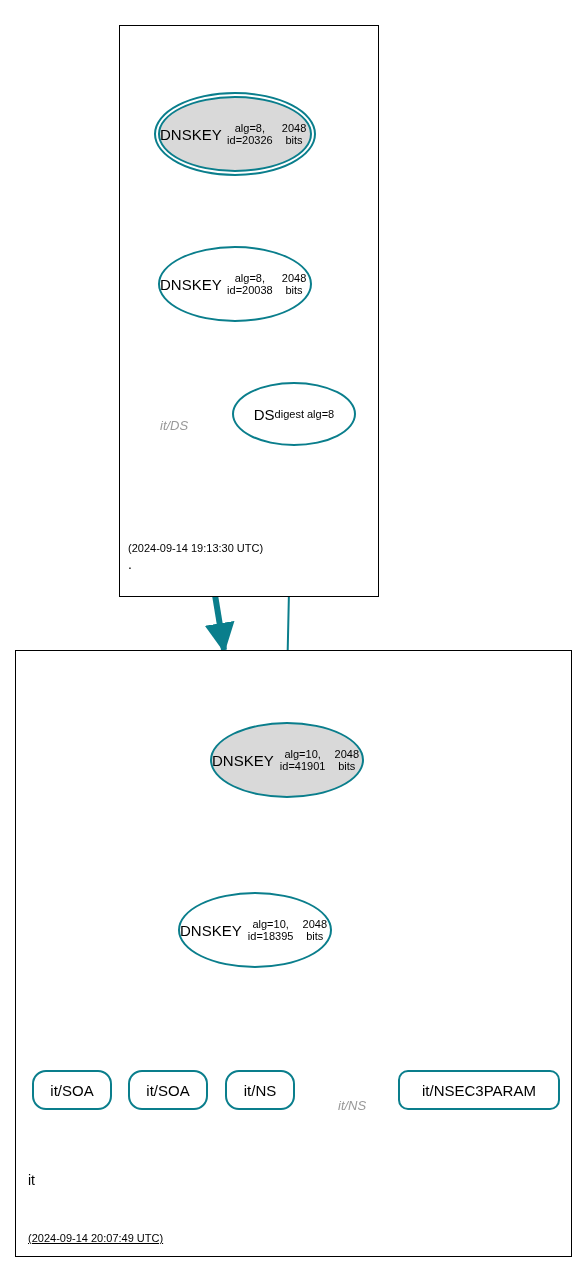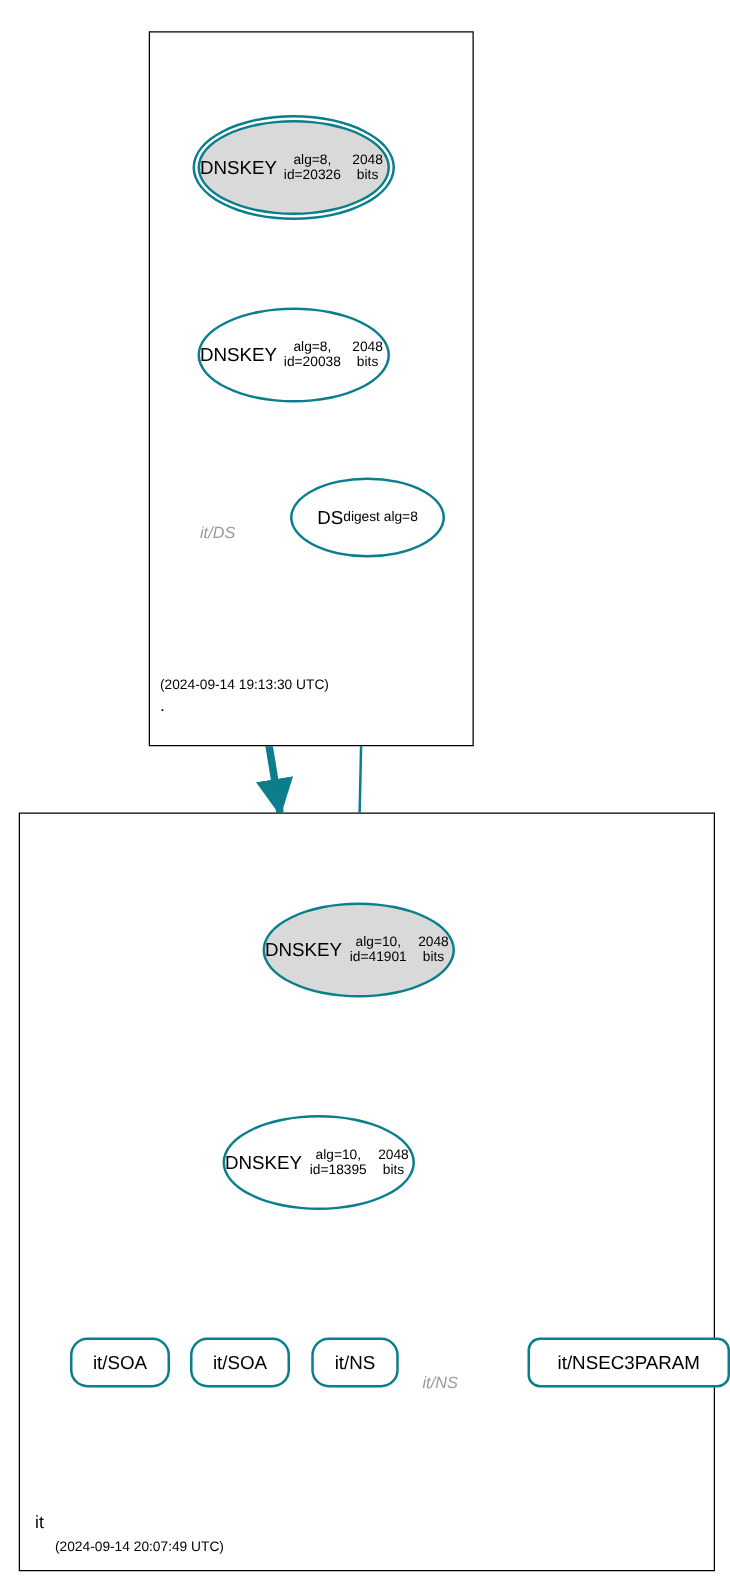--- a/index.html
+++ b/index.html
@@ -53,21 +53,20 @@
   .rect-node {
     position: absolute;
     border: 2px solid #0a7e8c;
     border-radius: 14px;
     text-align: center;
     display: flex;
     justify-content: center;
     align-items: center;
     font-size: 15px;
     background: #fff;
-    margin-left: 24px;
   }
   .phantom-label {
     position: absolute;
     font-style: italic;
     color: #999;
     font-size: 13px;
     text-align: center;
   }
   svg.edges {
     position: absolute;
@@ -157,22 +156,22 @@
 <div class="node" style="left:232px; top:382px; width:120px; height:60px;">
   <div style="display:flex; align-items:center; gap:6px;">
     <span class="node-title">DS</span>
   </div>
   <div class="node-sub">digest alg=8</div>
 </div>
 
 <div class="phantom-label" style="left:160px; top:418px;">it/DS</div>
 
 <div class="zone-box" style="left:15px; top:650px; width:555px; height:605px;"></div>
-<div class="zone-label" style="left:28px; top:1209px;">it</div>
-<div class="zone-sublabel" style="left:44px; top:1232px;">(2024-09-14 20:07:49 UTC)</div>
+<div class="zone-label" style="left:28px; top:1172px;">it</div>
+<div class="zone-sublabel" style="left:28px; top:1232px;text-decoration:underline;">(2024-09-14 20:07:49 UTC)</div>
 
 <div class="node filled" style="left:210px; top:722px; width:150px; height:72px;">
   <div class="node-title">DNSKEY</div>
   <div class="node-sub">alg=10, id=41901</div>
   <div class="node-sub2">2048 bits</div>
 </div>
 
 <div class="node" style="left:178px; top:892px; width:150px; height:72px;">
   <div class="node-title">DNSKEY</div>
   <div class="node-sub">alg=10, id=18395</div>

